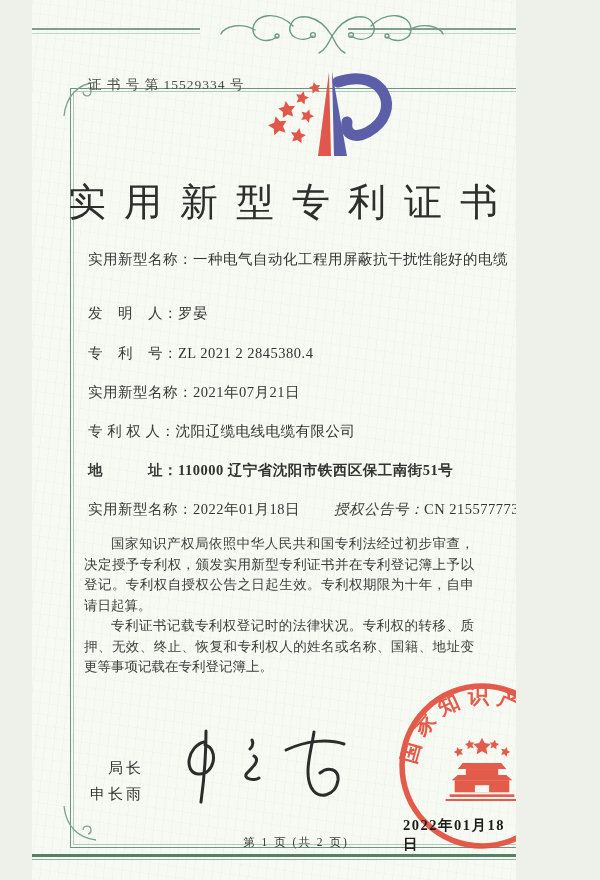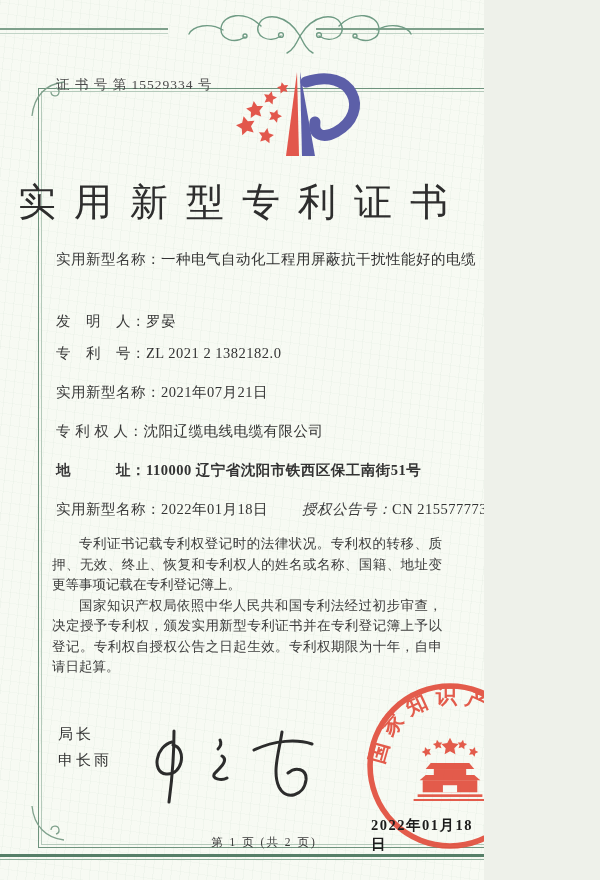--- a/index.html
+++ b/index.html
@@ -7,48 +7,49 @@
     width:600px;height:880px;
     font-family:"Liberation Serif","DejaVu Serif",serif;
     background:#eef1ea;
   }
   .page{
     position:relative;width:484px;height:880px;overflow:hidden;
     background:#f7faf3;
     background-image:
       repeating-linear-gradient(96deg, rgba(150,185,160,0.07) 0 1px, transparent 1px 9px),
       repeating-linear-gradient(8deg, rgba(150,185,160,0.05) 0 1px, transparent 1px 11px);
+    margin-left: 32px;
   }
   
   .top-line{position:absolute;top:28px;height:3px;border-top:2px solid #7fa18c;border-bottom:1px solid #c2d4c7;}
   .top-line.left{left:0;width:168px;}
   .top-line.right{right:0;width:168px;}
   .top-ornament{position:absolute;left:165px;top:4px;}
   .bottom-rule{position:absolute;left:0;right:0;top:854px;}
   .bottom-rule .r1{height:2.5px;background:#567f68;}
   .bottom-rule .r2{height:1.5px;background:#8fae9b;margin-top:2px;}
   
   .frame-outer{position:absolute;left:38px;top:88px;width:525px;height:758px;border:1.4px solid #6e937d;}
   .frame-inner{position:absolute;left:2px;top:2px;right:2px;bottom:2px;border:1px solid #b4c9ba;}
   .corner{position:absolute;}
   
   .cert-no{position:absolute;left:56px;top:76px;font-size:13.5px;color:#4a4a4a;letter-spacing:1px;}
   .logo{position:absolute;left:226px;top:66px;}
   .qr{position:absolute;left:486px;top:80px;width:74px;height:74px;}
-  .title{position:absolute;left:0;right:0;top:177px;text-align:left;
+  .title{position:absolute;left:0;right:0;top:177px;text-align:right;
          font-size:38px;color:#2e2e2e;letter-spacing:18px;text-indent:18px;font-weight:500;}
   .fields{position:absolute;left:56px;top:0;right:36px;font-size:14.5px;color:#3a3a3a;}
   .frow{position:absolute;left:0;right:0;white-space:nowrap;letter-spacing:0.5px;}
   .frow .lbl{color:#3a3a3a;}
   .frow .val{color:#333;}
   .frow .pair2{margin-left:34px;font-style:italic;}
   .body-text{position:absolute;left:52px;right:42px;top:534px;font-size:13.5px;
              line-height:20.5px;color:#3d3d3d;text-align:justify;}
   .body-text p{margin:0;text-indent:2em;}
-  .signoff{position:absolute;left:58px;top:721px;font-size:15px;color:#333;letter-spacing:3px;line-height:26px;}
+  .signoff{position:absolute;left:58px;top:755px;font-size:15px;color:#333;letter-spacing:3px;line-height:26px;text-align:right;}
   .signature{position:absolute;left:132px;top:726px;}
   .seal{position:absolute;left:364px;top:680px;}
   .seal-date{position:absolute;left:371px;top:816px;font-size:14.5px;color:#1c1c1c;letter-spacing:1.5px;font-weight:600;}
   .footer{position:absolute;left:0;right:0;top:835px;text-align:center;font-size:11.5px;color:#3a3a3a;letter-spacing:2px;padding-left:44px;}
 </style>
 </head>
 <body>
 
 <div class="page">
 
@@ -334,43 +335,43 @@
         <rect x="16" y="20" width="1" height="1"></rect>
         <rect x="18" y="20" width="1" height="1"></rect>
       </svg></div>
 
   <div class="title">实用新型专利证书</div>
 
   <div class="fields">
     <div class="frow" style="top:250px;">
       <span class="lbl">实用新型名称：</span><span class="val">一种电气自动化工程用屏蔽抗干扰性能好的电缆</span>
     </div>
-    <div class="frow" style="top:312px;">
+    <div class="frow" style="top:304px;">
       <span class="lbl">发　明　人：</span><span class="val">罗晏</span>
     </div>
     <div class="frow" style="top:344px;">
-      <span class="lbl">专　利　号：</span><span class="val">ZL 2021 2 1382182.0</span>
+      <span class="lbl">专　利　号：</span><span class="val">ZL 2021 2 2845380.4</span>
     </div>
     <div class="frow" style="top:383px;">
       <span class="lbl">实用新型名称：</span><span class="val">2021年07月21日</span>
     </div>
     <div class="frow" style="top:422px;font-family:Liberation Serif, serif;">
       <span class="lbl">专 利 权 人：</span><span class="val">沈阳辽缆电线电缆有限公司</span>
     </div>
     <div class="frow" style="top:461px;font-weight:bold;">
       <span class="lbl">地　　　址：</span><span class="val">110000 辽宁省沈阳市铁西区保工南街51号</span>
     </div>
     <div class="frow" style="top:500px;">
       <span class="lbl">实用新型名称：</span><span class="val">2022年01月18日</span><span class="lbl pair2">授权公告号：</span><span class="val">CN 215577773 U</span>
     </div>
   </div>
 
   <div class="body-text">
+    <p>国家知识产权局依照中华人民共和国专利法经过初步审查，决定授予专利权，颁发实用新型专利证书并在专利登记簿上予以登记。专利权自授权公告之日起生效。专利权期限为十年，自申请日起算。</p>
     <p>专利证书记载专利权登记时的法律状况。专利权的转移、质押、无效、终止、恢复和专利权人的姓名或名称、国籍、地址变更等事项记载在专利登记簿上。</p>
-    <p>国家知识产权局依照中华人民共和国专利法经过初步审查，决定授予专利权，颁发实用新型专利证书并在专利登记簿上予以登记。专利权自授权公告之日起生效。专利权期限为十年，自申请日起算。</p>
   </div>
 
   <div class="signoff">
     <div>局长</div>
     <div>申长雨</div>
   </div>
 
   <svg class="signature" width="195" height="82" viewBox="0 0 195 82">
     <g fill="none" stroke="#2c2c2c" stroke-width="3" stroke-linecap="round">
       <path d="M40,16 C24,20 19,46 34,48 C51,50 55,22 41,19"></path>

